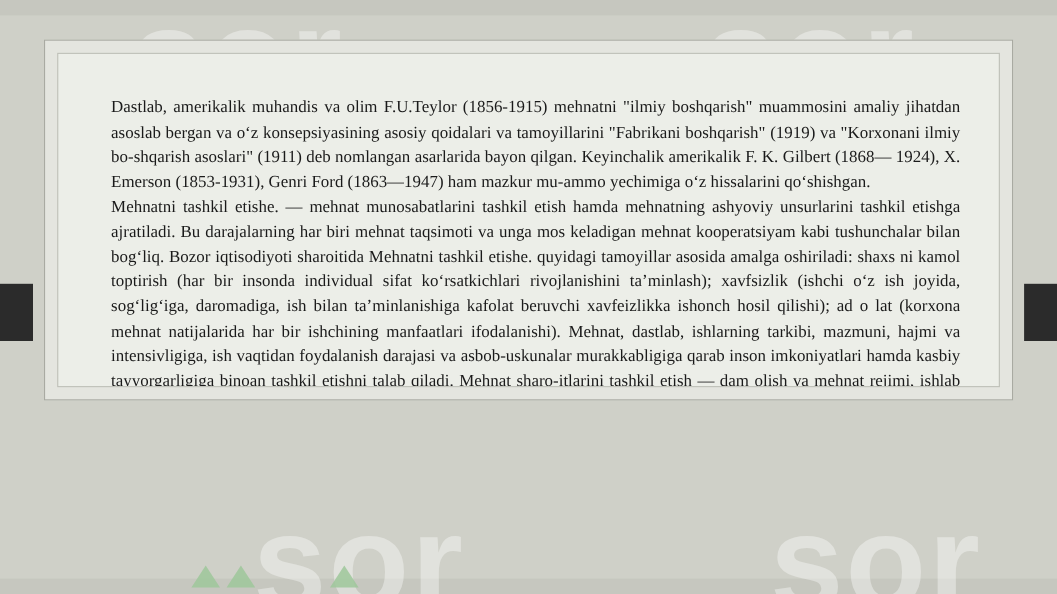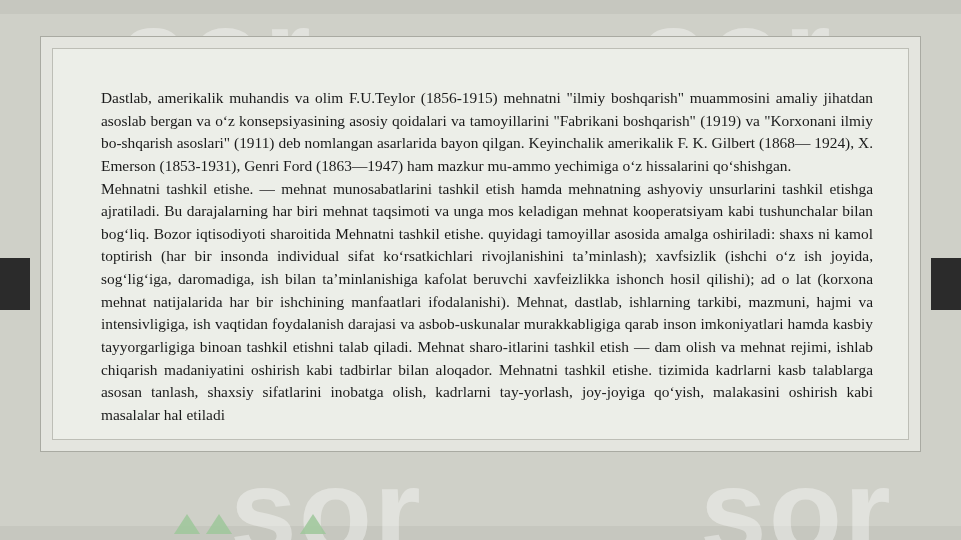--- a/index.html
+++ b/index.html
@@ -63,21 +63,21 @@
   .chev-a { left: 174px; bottom: 6px; }
   .chev-b { left: 206px; bottom: 6px; }
   .chev-c { left: 300px; bottom: 6px; }
 
   
   .card-outer {
     position: absolute;
     left: 40px;
     top: 36px;
     width: 881px;
-    height: 416px;
+    height: 328px;
     border: 1px solid #a9aaa2;
     background: #e4e5df;
     box-sizing: border-box;
   }
   .card-inner {
     position: absolute;
     left: 11px;
     top: 11px;
     right: 11px;
     bottom: 11px;

